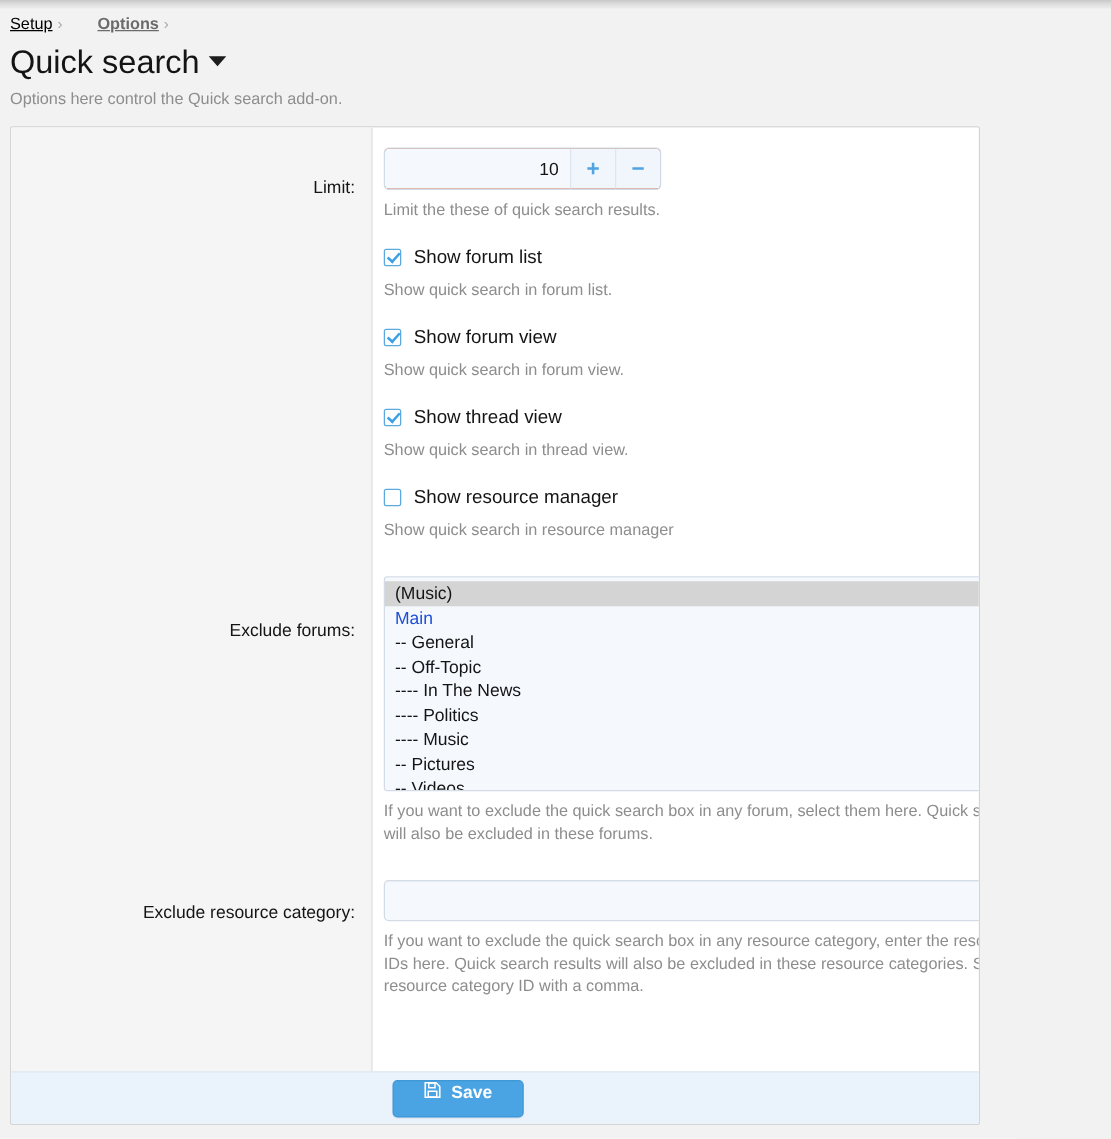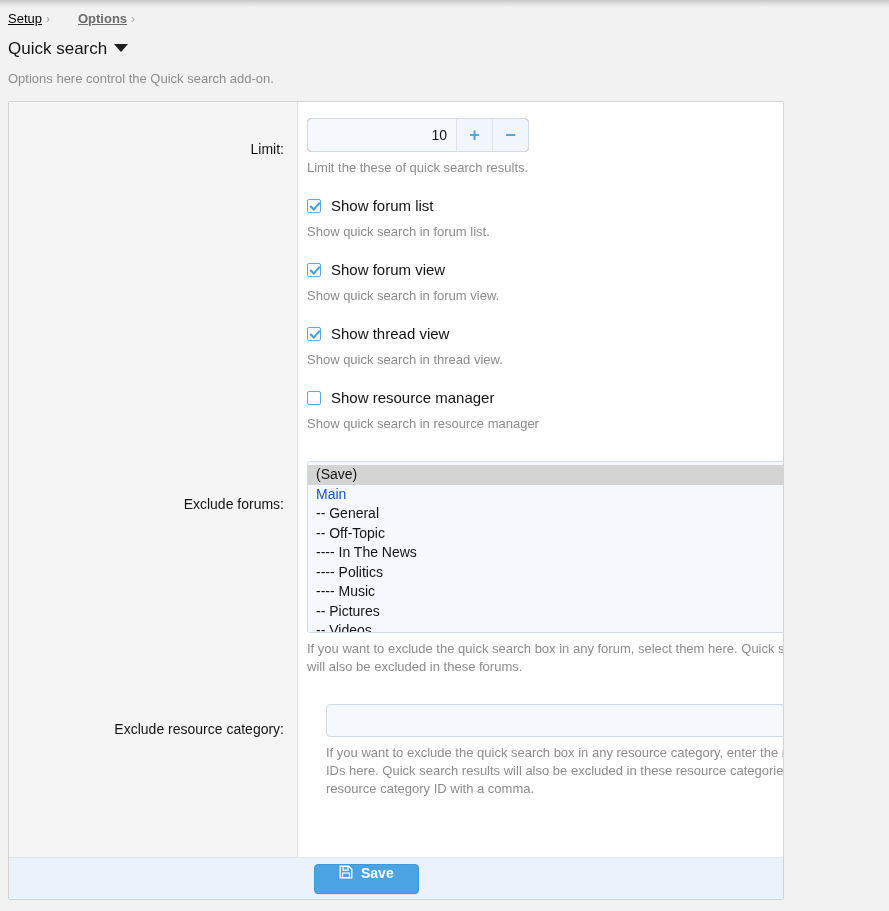--- a/index.html
+++ b/index.html
@@ -45,21 +45,21 @@
     font-weight: bold;
     margin-left: 24px;
   }
   .breadcrumb .sep {
     color: #a9a9a9;
     padding: 0 4px;
     font-size: 12px;
   }
   .page-title {
     padding: 7px 0 0 8px;
-    font-size: 17px;
+    font-size: 26px;
     line-height: 30px;
     font-weight: normal;
     color: #141414;
     margin: 0;
     white-space: nowrap;
   }
   .caret-down {
     display: inline-block;
     width: 0; height: 0;
     border-left: 7px solid transparent;
@@ -260,21 +260,21 @@
     position: absolute;
     left: 2.5px;
     top: 2px;
     width: 8px;
     height: 30px;
     background: #c2c2c2;
     border-radius: 4px;
   }
 
   
-  .textrow { padding-top: 28px; gap: 19px; }
+  .textrow { padding-top: 28px; }
   .text-label { padding-top: 16px; }
   .textfield {
     width: 562px;
     height: 33px;
     box-sizing: border-box;
     border: 1px solid #d3dce6;
     border-radius: 4px;
     background: #f5f9fd;
     padding: 0 8px;
     font-family: "Liberation Sans", sans-serif;
@@ -392,21 +392,21 @@
           </label>
           <div class="check-explain">Show quick search in resource manager</div>
         </div>
       </div>
 
       <div class="row listrow">
         <div class="row-label list-label">Exclude forums:</div>
         <div class="row-field">
           <div class="listbox">
             <div class="list-inner">
-              <div class="opt selected">(Save)</div>
+              <div class="opt selected">(Music)</div>
               <div class="opt group">Main</div>
               <div class="opt">-- General</div>
               <div class="opt">-- Off-Topic</div>
               <div class="opt">---- In The News</div>
               <div class="opt">---- Politics</div>
               <div class="opt">---- Music</div>
               <div class="opt">-- Pictures</div>
               <div class="opt">-- Videos</div>
             </div>
             <div class="list-scroll">

